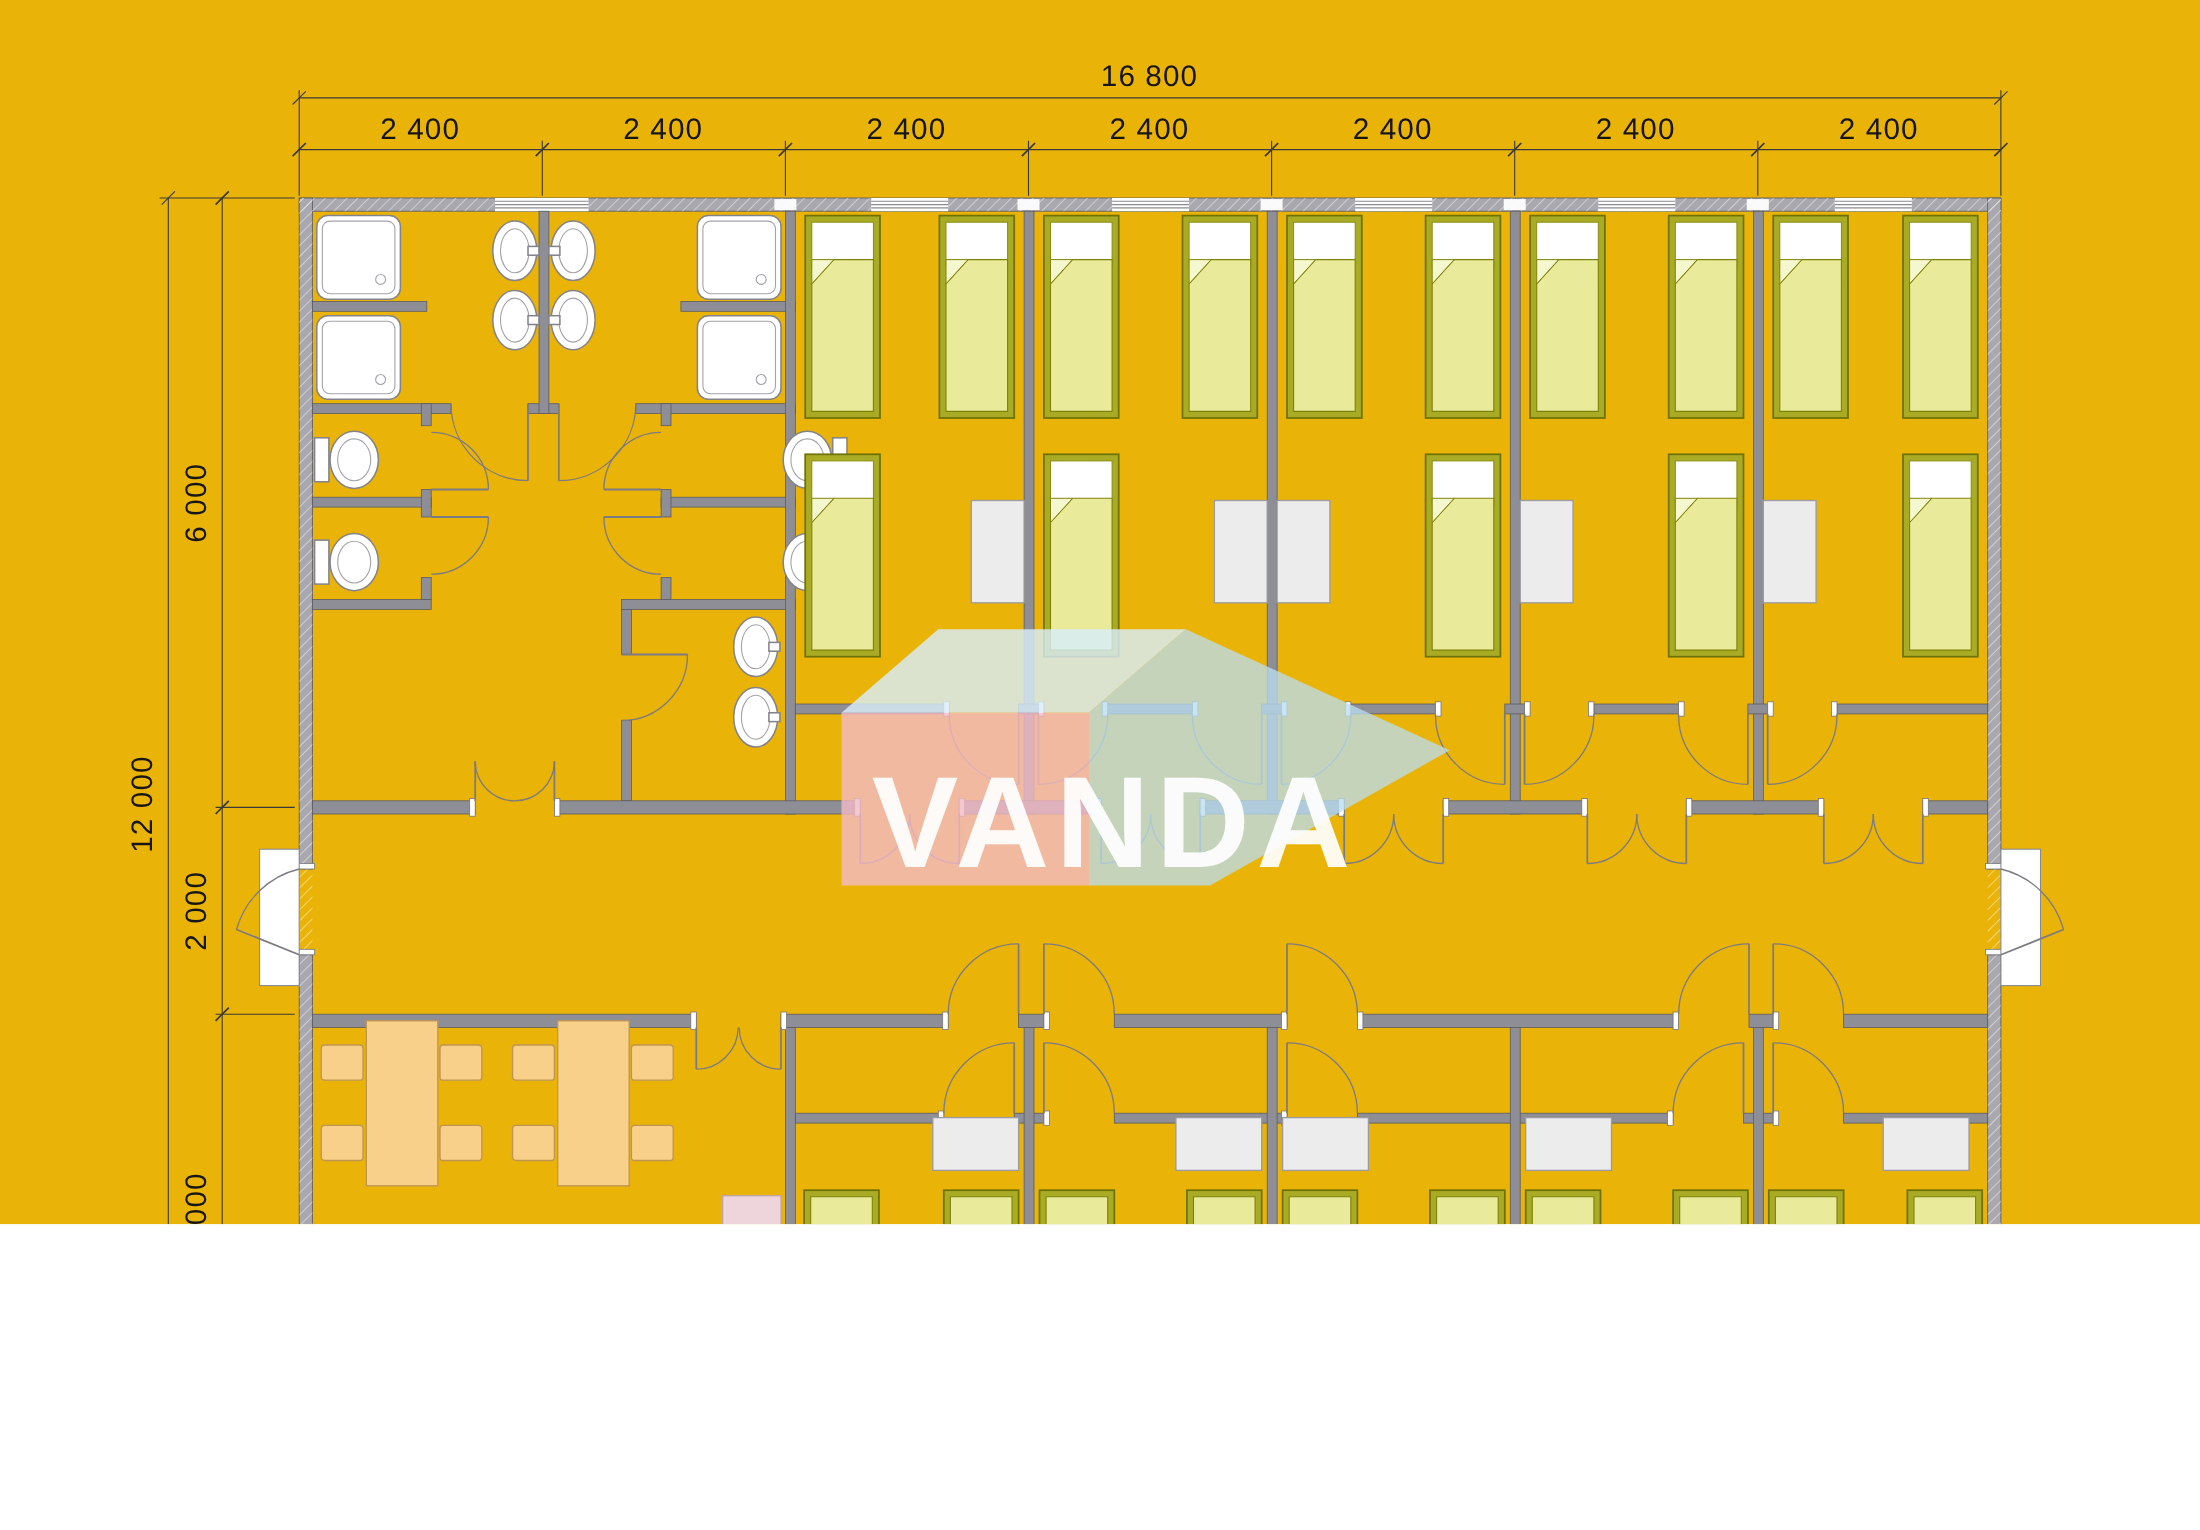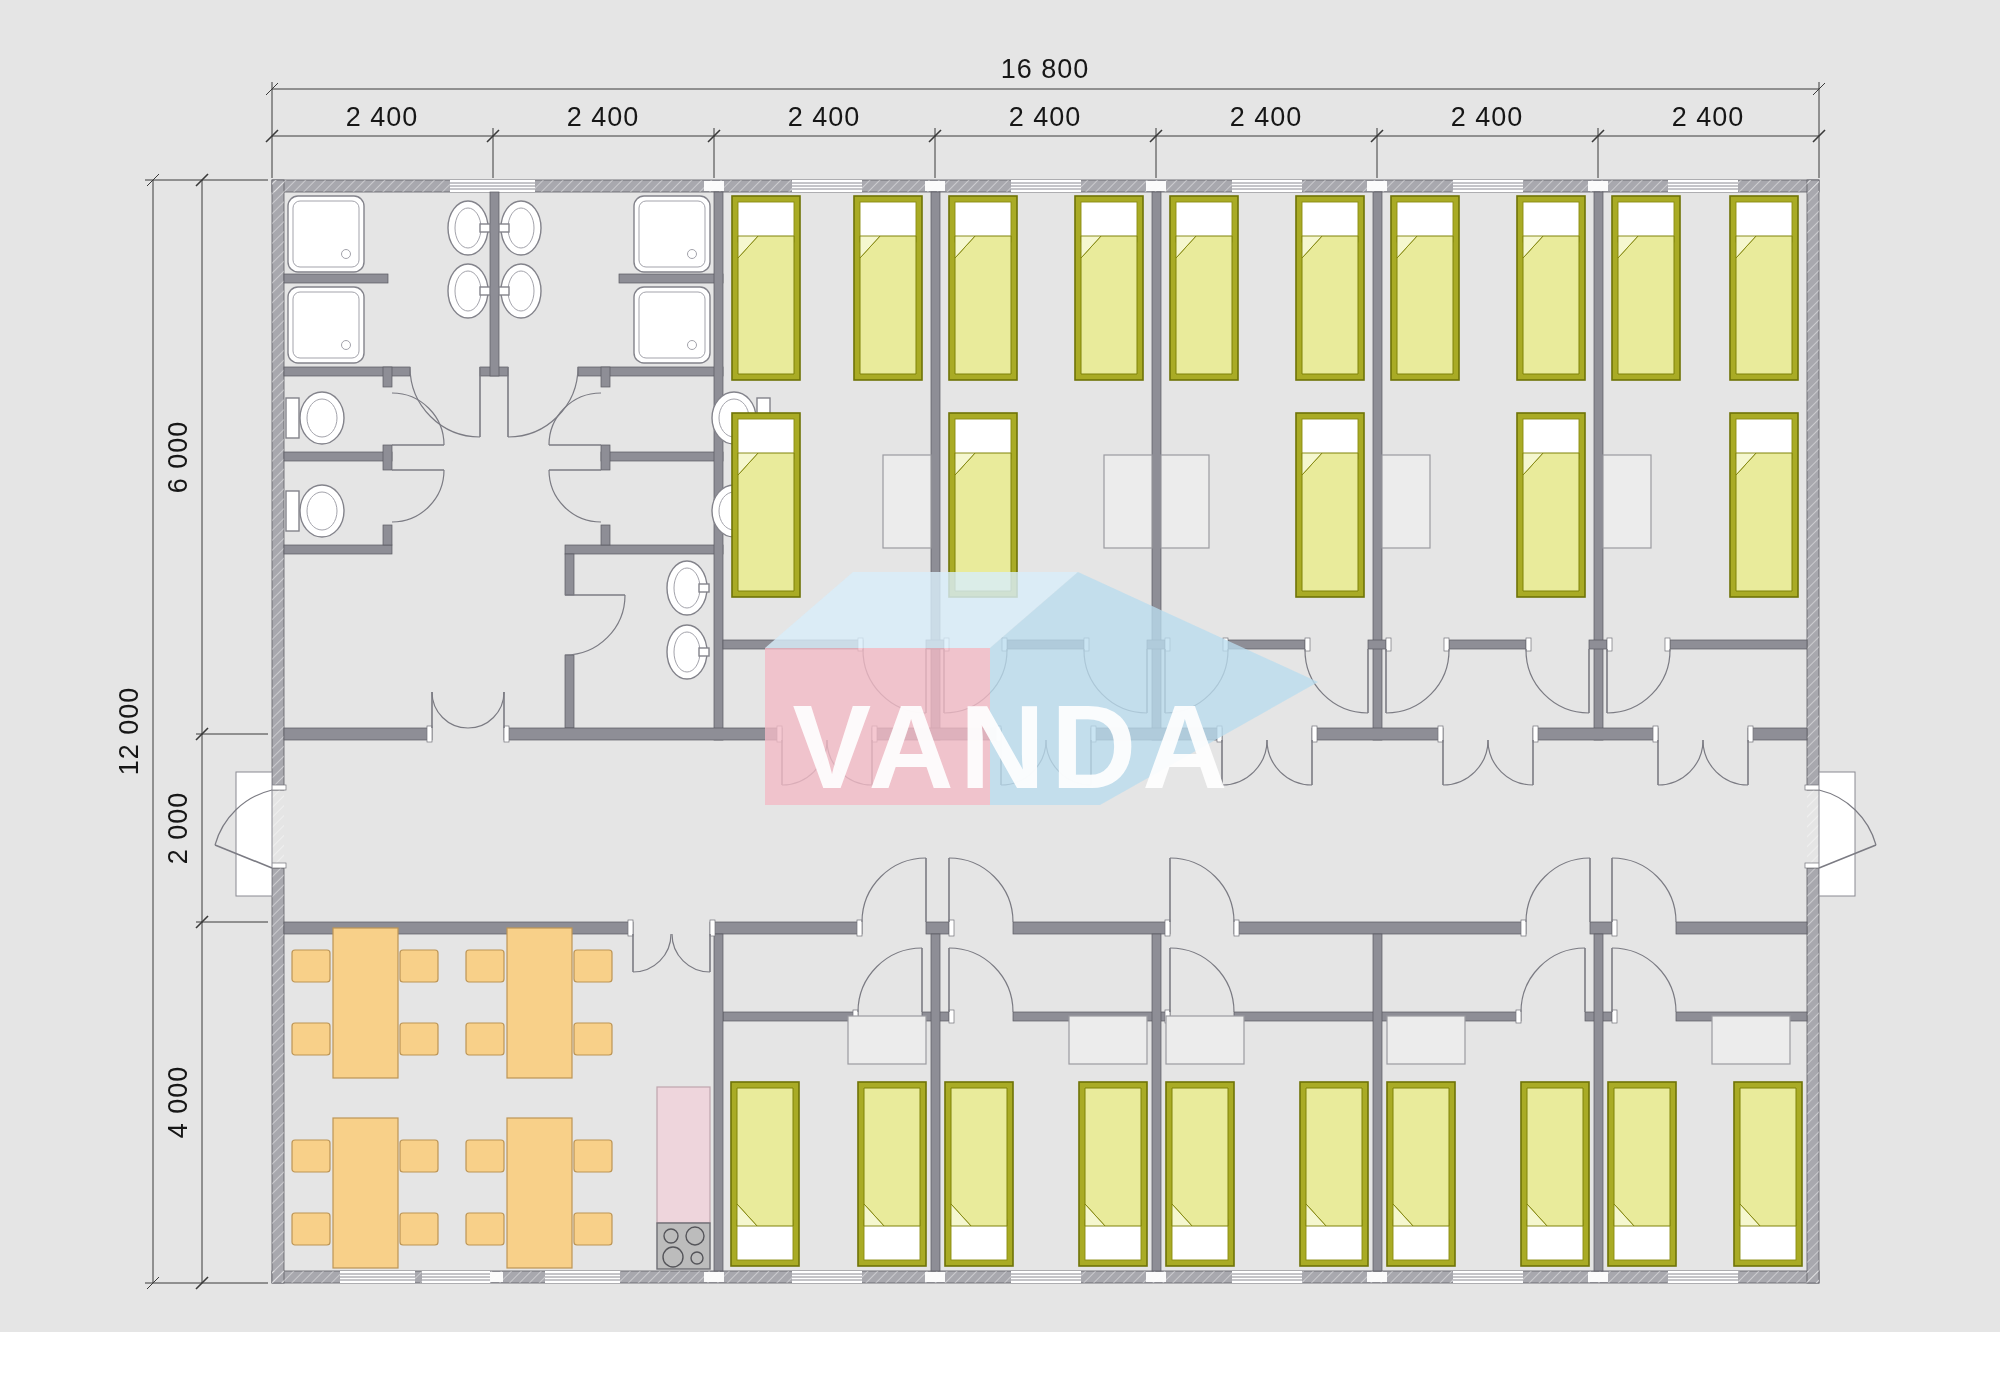--- a/index.html
+++ b/index.html
@@ -1,16 +1,16 @@
 <!DOCTYPE html>
 <html><head>
 <meta charset="utf-8">
 <style>
   html,body{margin:0;padding:0;background:#ffffff;}
-  .stage{position:relative;width:2000px;height:1332px;background:#e5e5e5;overflow:hidden;
+  .stage{position:relative;width:2000px;height:1113px;background:#eab308;overflow:hidden;
          font-family:"Liberation Sans", sans-serif;}
   svg{display:block}
   .we{fill:#a8a8ae;stroke:#5d5d64;stroke-width:.8;}
   .wi{fill:#8e8e96;stroke:#5a5a62;stroke-width:.7;}
   .dp{fill:#ffffff;stroke:#72727a;stroke-width:.7;}
   .arc{fill:none;stroke:#7b7b83;stroke-width:1.2;}
   .leaf{stroke:#7b7b83;stroke-width:1.6;}
   .fix{fill:#ffffff;stroke:#83838b;stroke-width:1.4;}
   .fix2{fill:none;stroke:#a3a3ab;stroke-width:1;}
   .win{fill:#ffffff;stroke:none;}

